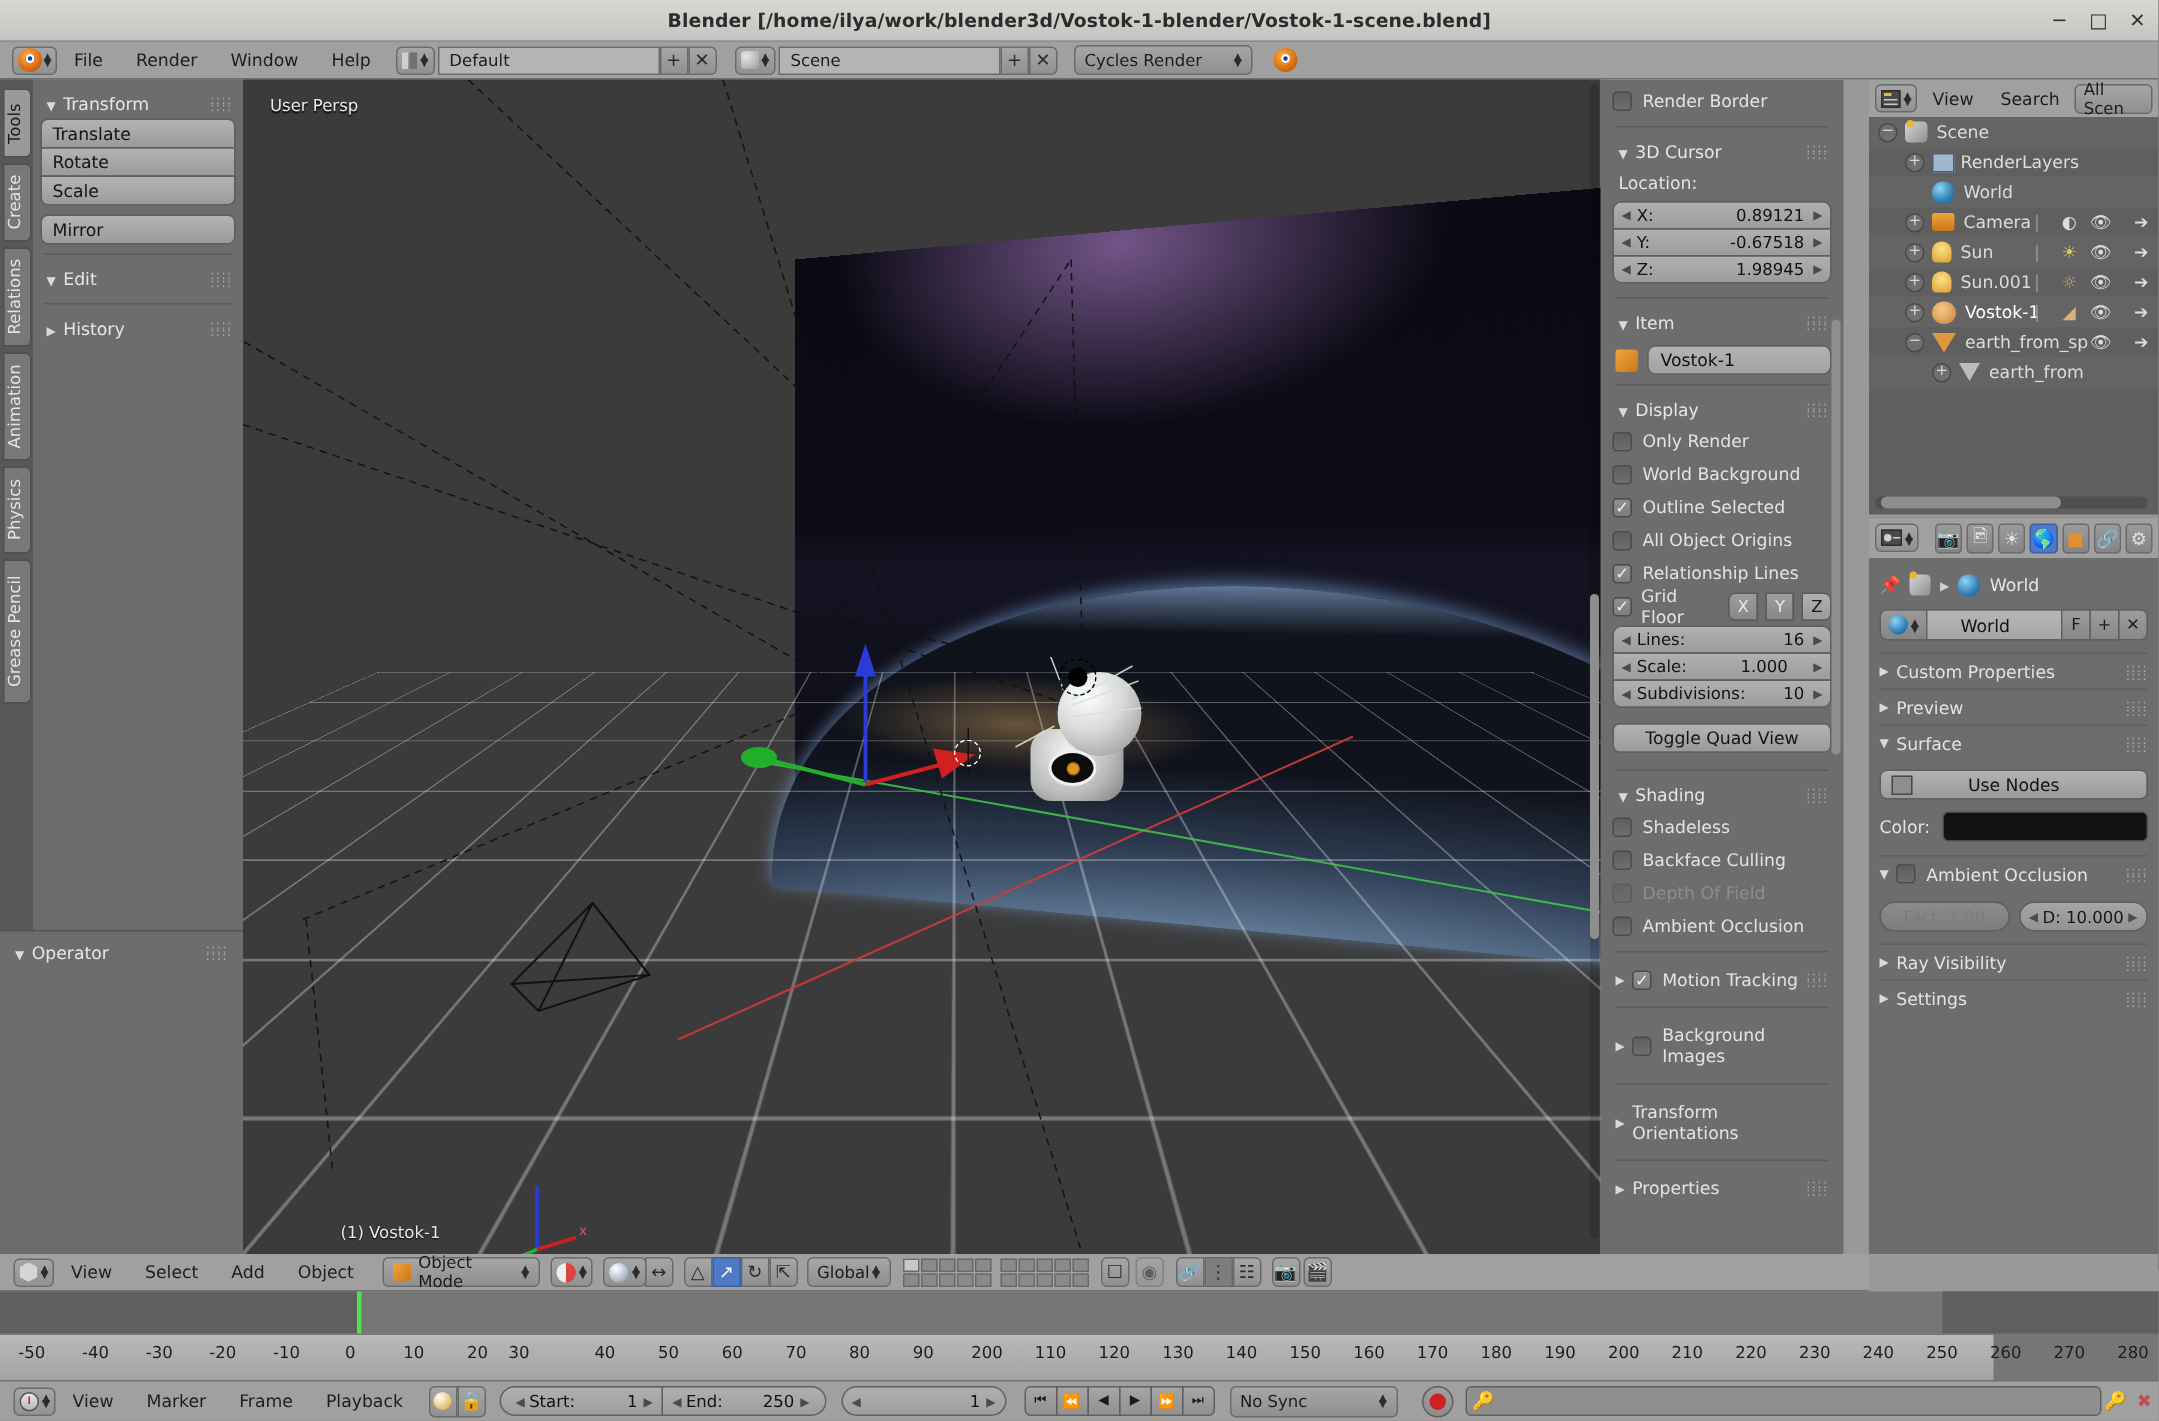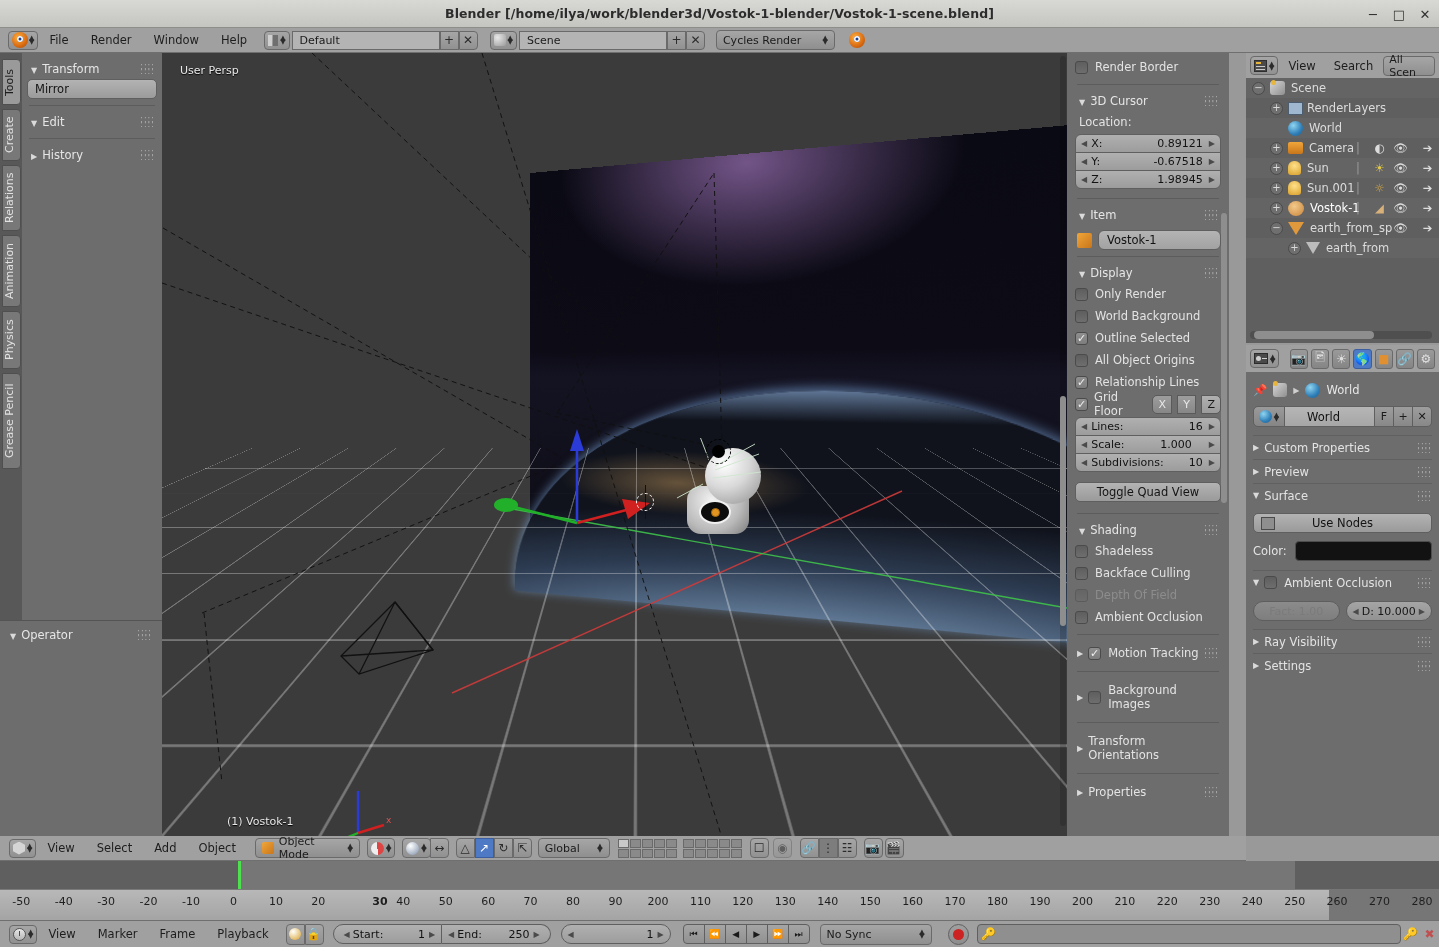--- a/index.html
+++ b/index.html
@@ -335,20 +335,25 @@
     <div class="tools-body">
 
       <div class="panel-hdr">
         <span><span class="tri">▼</span><span>Transform</span></span>
         <span class="grip">
             <span>::::</span>
             <span>::::</span>
           </span>
       </div>
       <div class="grp">
+        <div class="tool-btn">Translate</div>
+        <div class="tool-btn">Rotate</div>
+        <div class="tool-btn">Scale</div>
+      </div>
+      <div class="grp">
         <div class="tool-btn">Mirror</div>
       </div>
 
       <div class="sep"></div>
 
       <div class="panel-hdr">
         <span><span class="tri">▼</span><span>Edit</span></span>
         <span class="grip">
             <span>::::</span>
             <span>::::</span>
@@ -916,21 +921,21 @@
     </div>
     <div class="sq" style="height:20px;border-radius:0 4px 4px 0;margin-left:-1px;">↔</div>
 
     <div style="display:flex;margin-left:7px;">
       <div class="sq" style="height:20px;border-radius:4px 0 0 4px;">△</div>
       <div class="sq" style="height:20px;background:#4e79c4;border-color:#3a5e9e;color:#fff;">↗</div>
       <div class="sq" style="height:20px;">↻</div>
       <div class="sq" style="height:20px;border-radius:0 4px 4px 0;">⇱</div>
     </div>
 
-    <div class="dd" style="width:72px;margin-left:6px;">
+    <div class="dd" style="width:56px;margin-left:6px;">
       <span>Global</span>
       <span class="updown">
           <span>▲</span>
           <span>▼</span>
         </span>
     </div>
 
     <div class="mini-grid" style="margin-left:8px;">
       <i class="on"></i>
         <i></i>
@@ -971,21 +976,21 @@
     <div class="tl-play" id="tl-playhead" style="left: 237.711px;"></div>
     <div class="tl-ticks" id="tl-ticks">
         <span class="tl-lbl" style="left: 21.2242px;">-50</span>
         <span class="tl-lbl" style="left: 63.6726px;">-40</span>
         <span class="tl-lbl" style="left: 106.121px;">-30</span>
         <span class="tl-lbl" style="left: 148.569px;">-20</span>
         <span class="tl-lbl" style="left: 191.018px;">-10</span>
         <span class="tl-lbl" style="left: 233.466px;">0</span>
         <span class="tl-lbl" style="left: 275.914px;">10</span>
         <span class="tl-lbl" style="left: 318.363px;">20</span>
-        <span class="tl-lbl" style="left: 380px; font-weight: bold;">30</span>
+        <span class="tl-lbl" style="left: 346px;">30</span>
         <span class="tl-lbl" style="left: 403.26px;">40</span>
         <span class="tl-lbl" style="left: 445.708px;">50</span>
         <span class="tl-lbl" style="left: 488.156px;">60</span>
         <span class="tl-lbl" style="left: 530.605px;">70</span>
         <span class="tl-lbl" style="left: 573.053px;">80</span>
         <span class="tl-lbl" style="left: 615.501px;">90</span>
         <span class="tl-lbl" style="left: 657.95px;">200</span>
         <span class="tl-lbl" style="left: 700.398px;">110</span>
         <span class="tl-lbl" style="left: 742.847px;">120</span>
         <span class="tl-lbl" style="left: 785.295px;">130</span>

